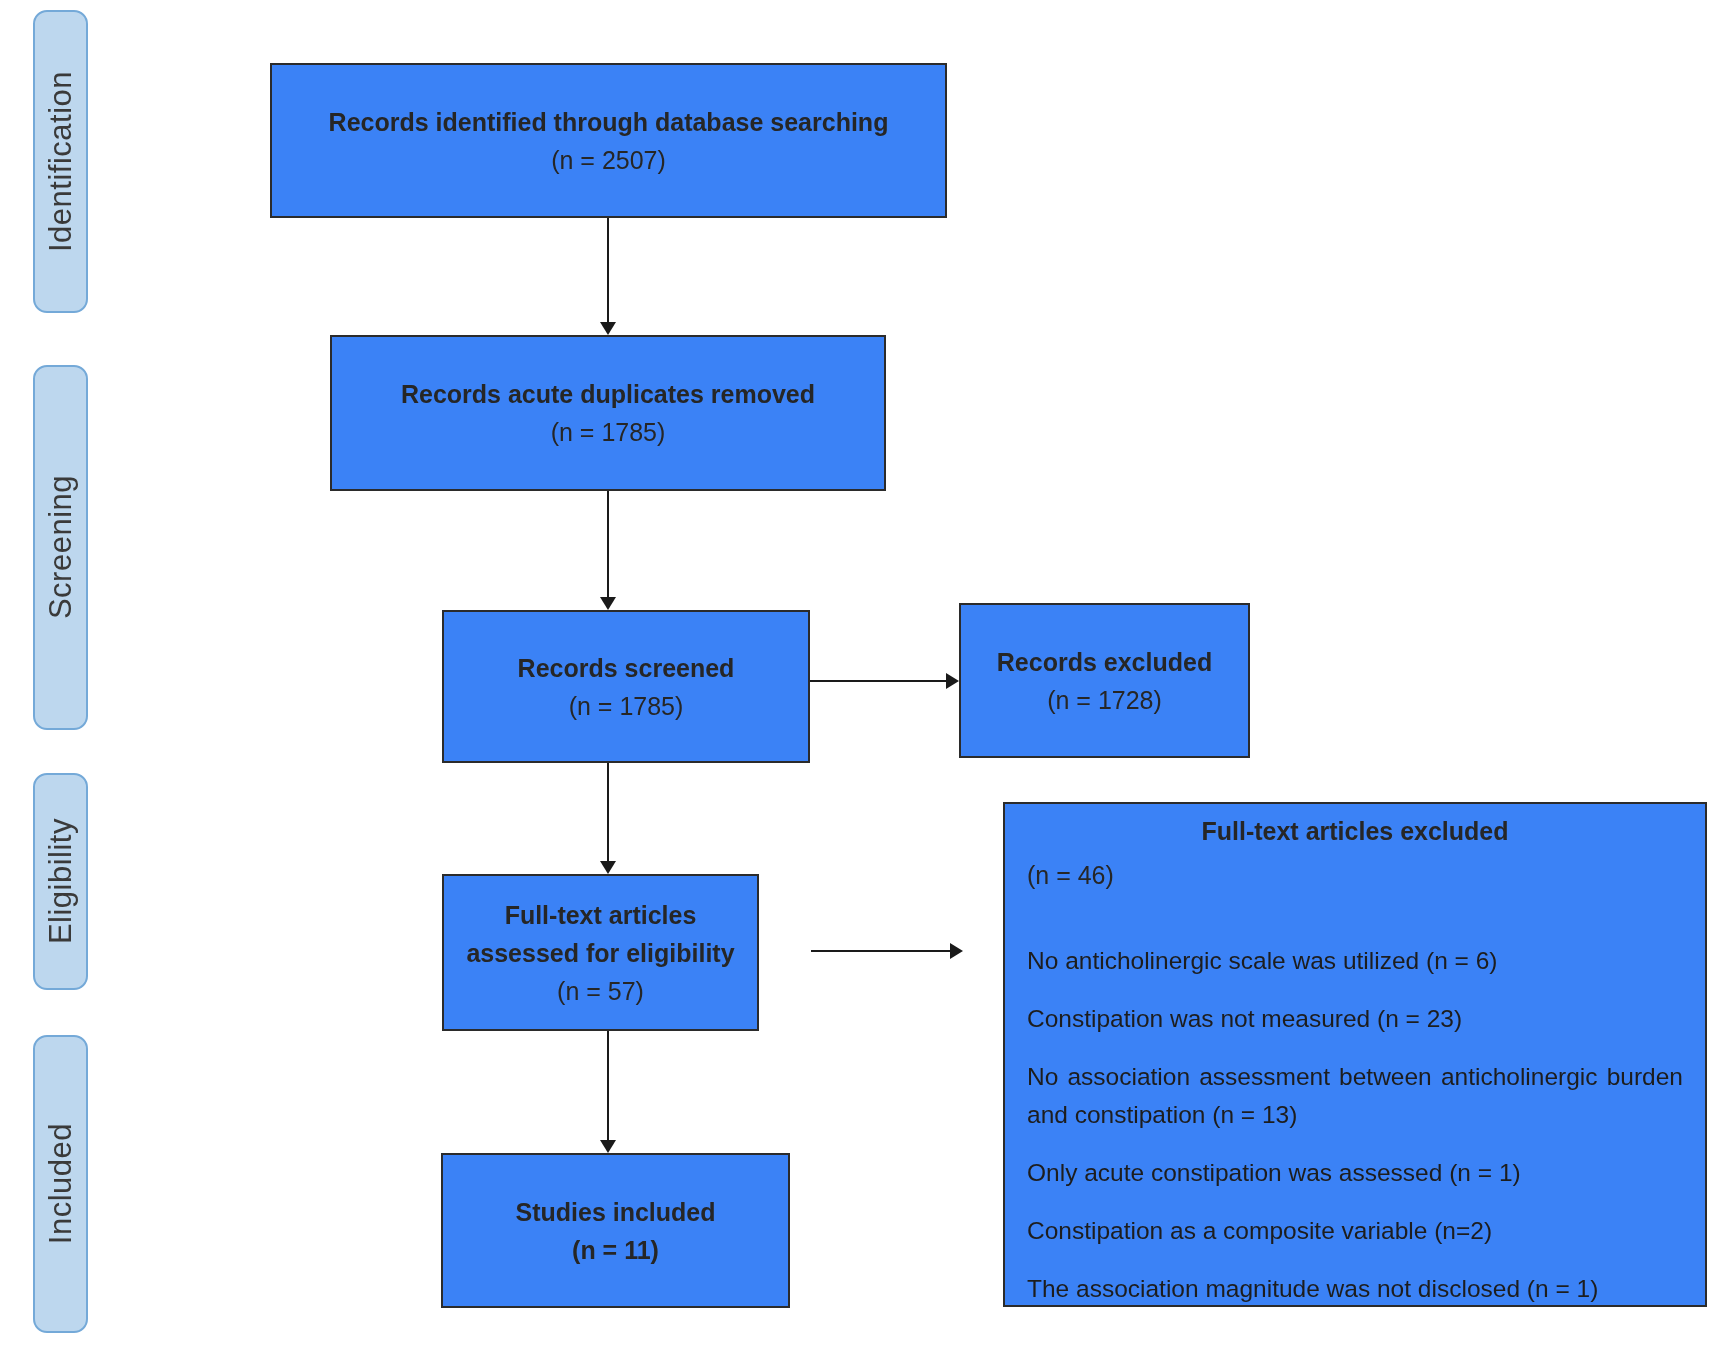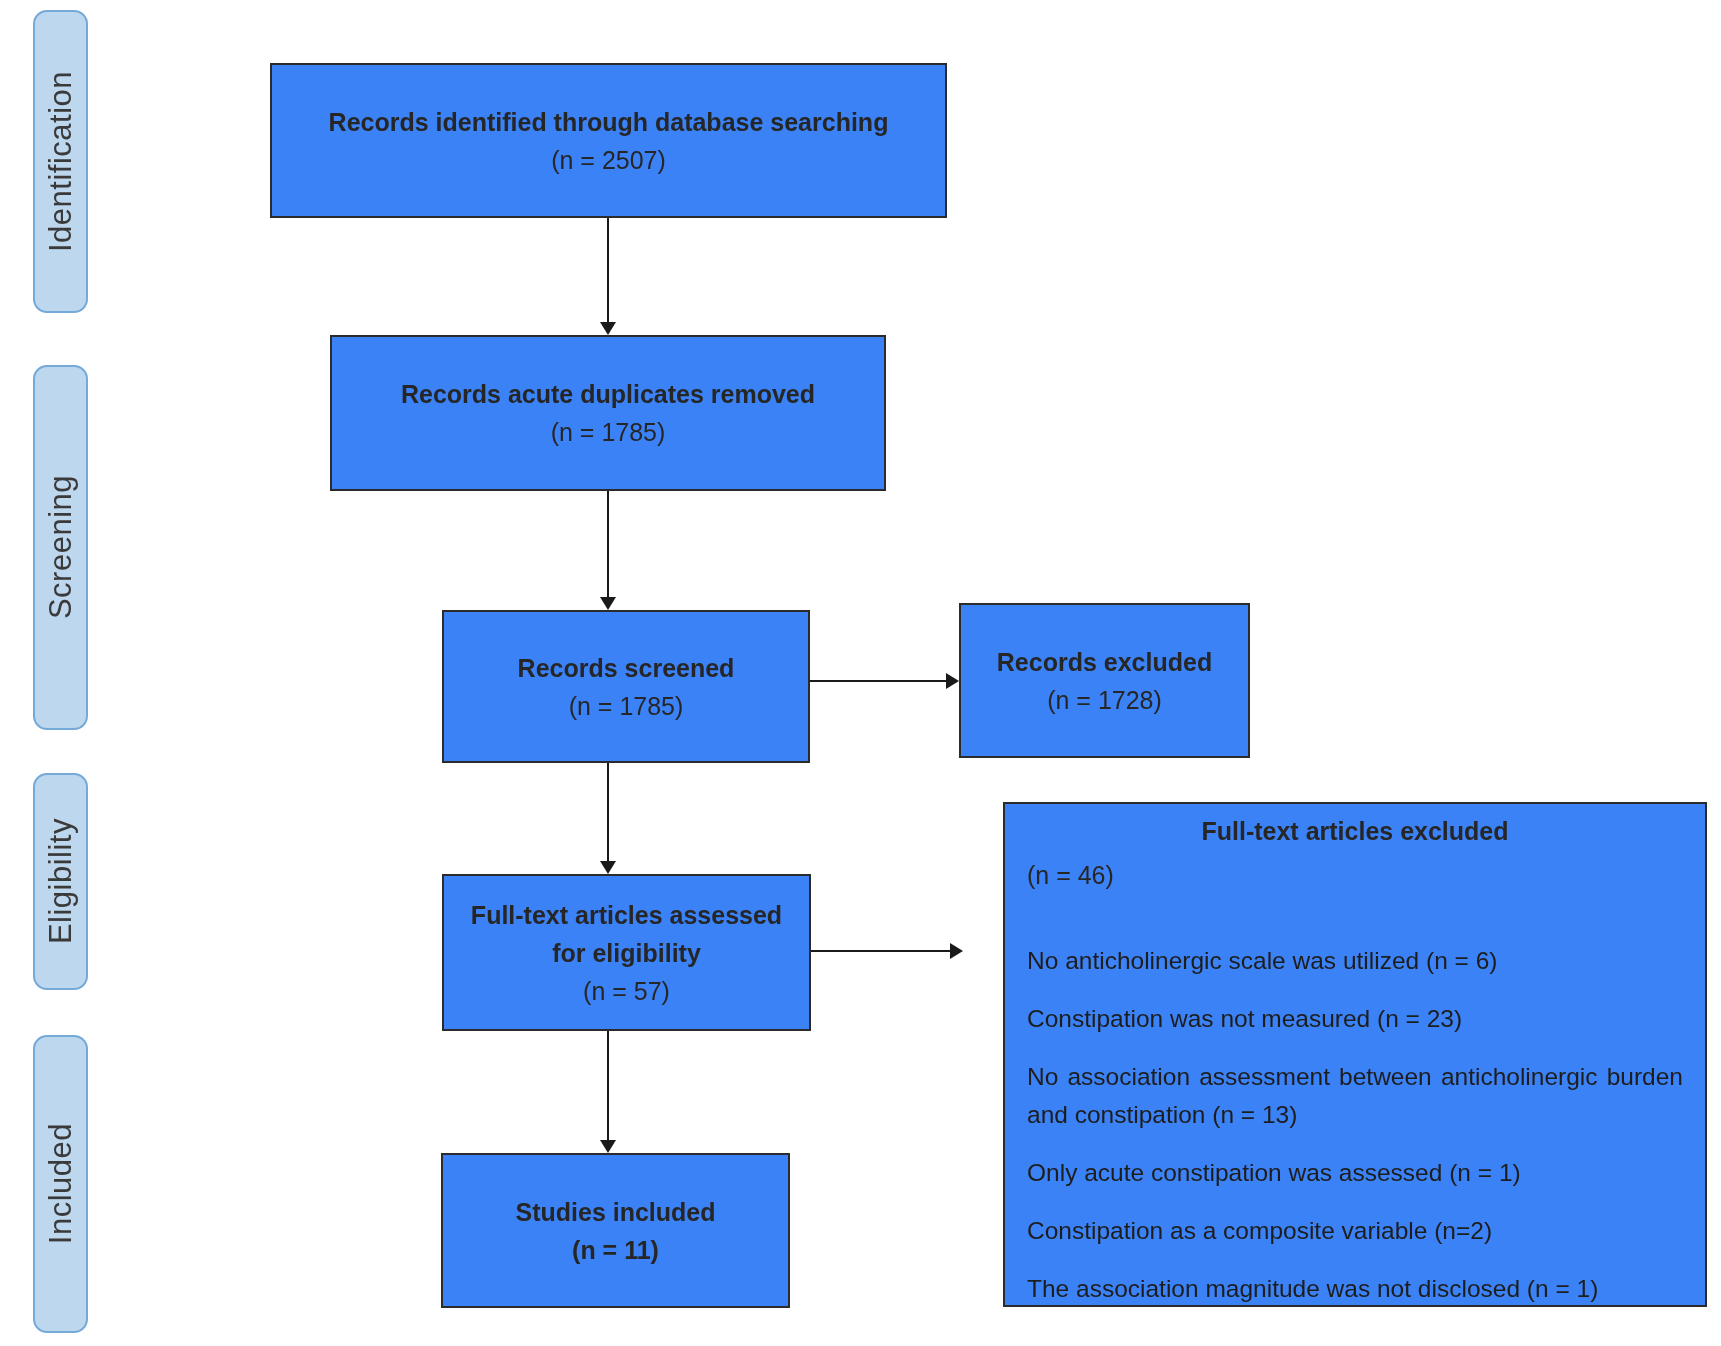--- a/index.html
+++ b/index.html
@@ -133,21 +133,21 @@
   <div class="fbox" id="box-screened" style="left:442px; top:610px; width:368px; height:153px;">
     <div class="title">Records screened</div>
     <div class="nline">(n = 1785)</div>
   </div>
 
   <div class="fbox" id="box-records-excluded" style="left:959px; top:603px; width:291px; height:155px;">
     <div class="title">Records excluded</div>
     <div class="nline">(n = 1728)</div>
   </div>
 
-  <div class="fbox" id="box-fulltext" style="left:442px; top:874px; width:369px; height:157px;">
+  <div class="fbox" id="box-fulltext" style="left:442px; top:874px; width:317px; height:157px;">
     <div class="title">Full-text articles assessed for eligibility</div>
     <div class="nline">(n = 57)</div>
   </div>
 
   <div class="fbox" id="box-included" style="left:441px; top:1153px; width:349px; height:155px;">
     <div class="title">Studies included</div>
     <div class="nline bold">(n = 11)</div>
   </div>
 
   <div class="fbox" id="box-fulltext-excluded" style="left:963px; top:802px; width:704px; height:505px;margin-left:40px;">

